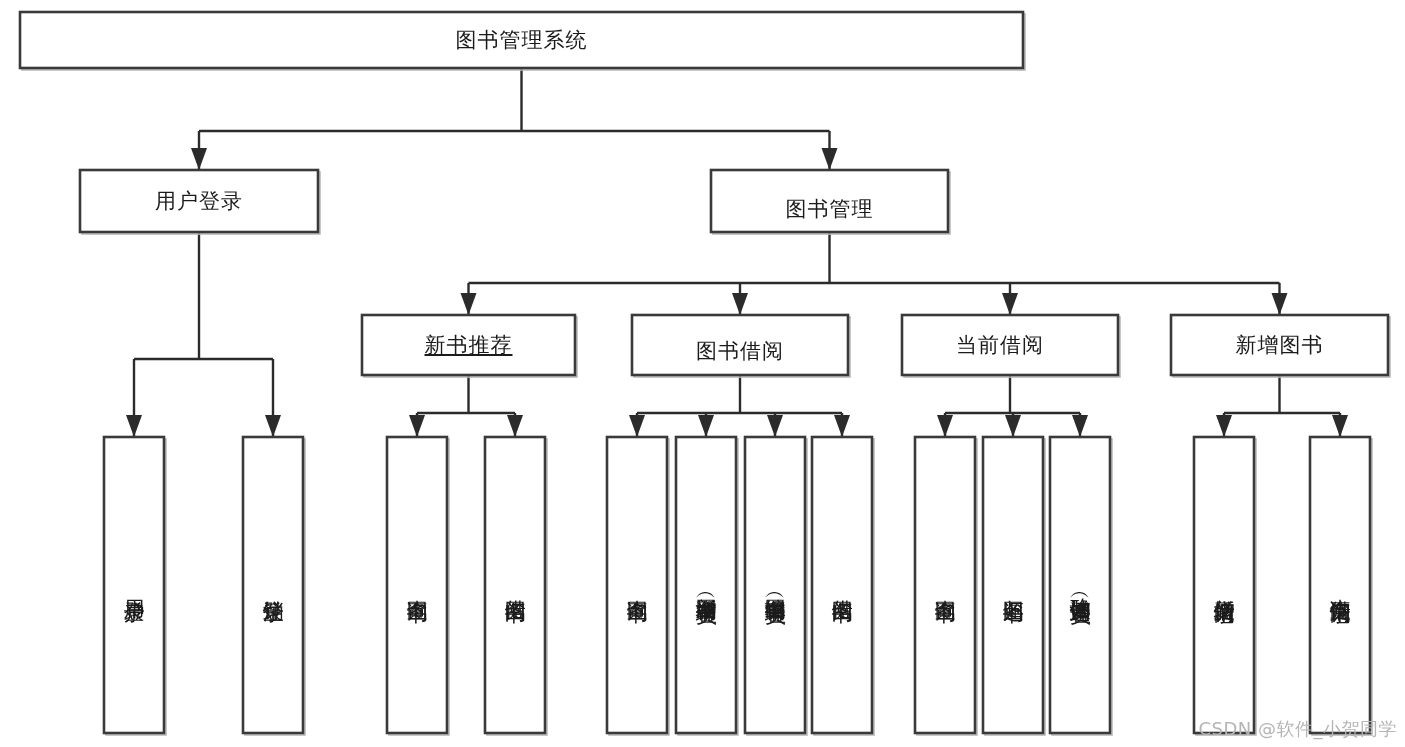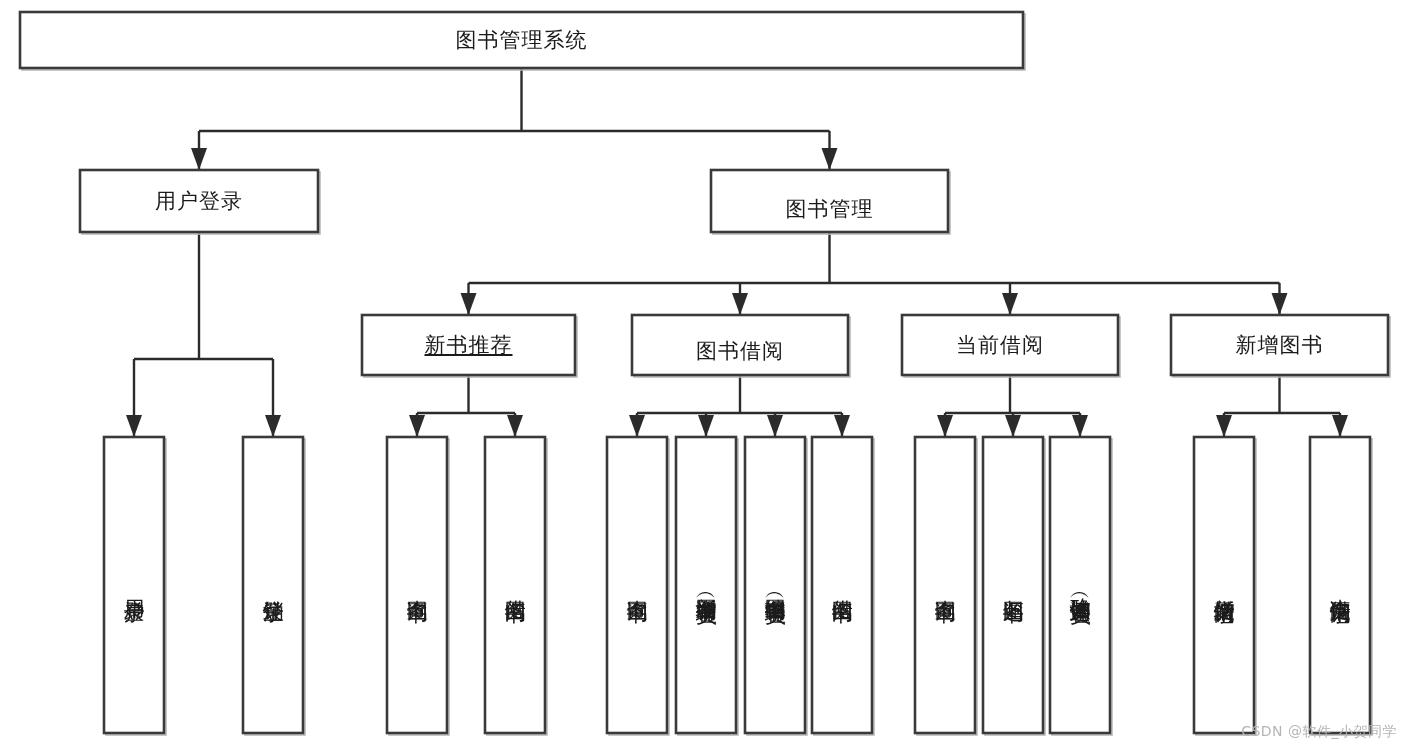--- a/index.html
+++ b/index.html
@@ -71,21 +71,21 @@
     letter-spacing: 1px;
     color: #1b1b1b;
     white-space: nowrap;
     pointer-events: none;
   }
   #watermark {
     position: absolute;
     right: 8px;
     bottom: 6px;
     font-family: "DejaVu Sans", "Liberation Sans", sans-serif;
-    font-size: 14px;
+    font-size: 18px;
     color: #b5b5b5;
     letter-spacing: 0.5px;
     white-space: nowrap;
   }
 </style>
 </head>
 <body>
 
 <div id="diagram-root">
 

